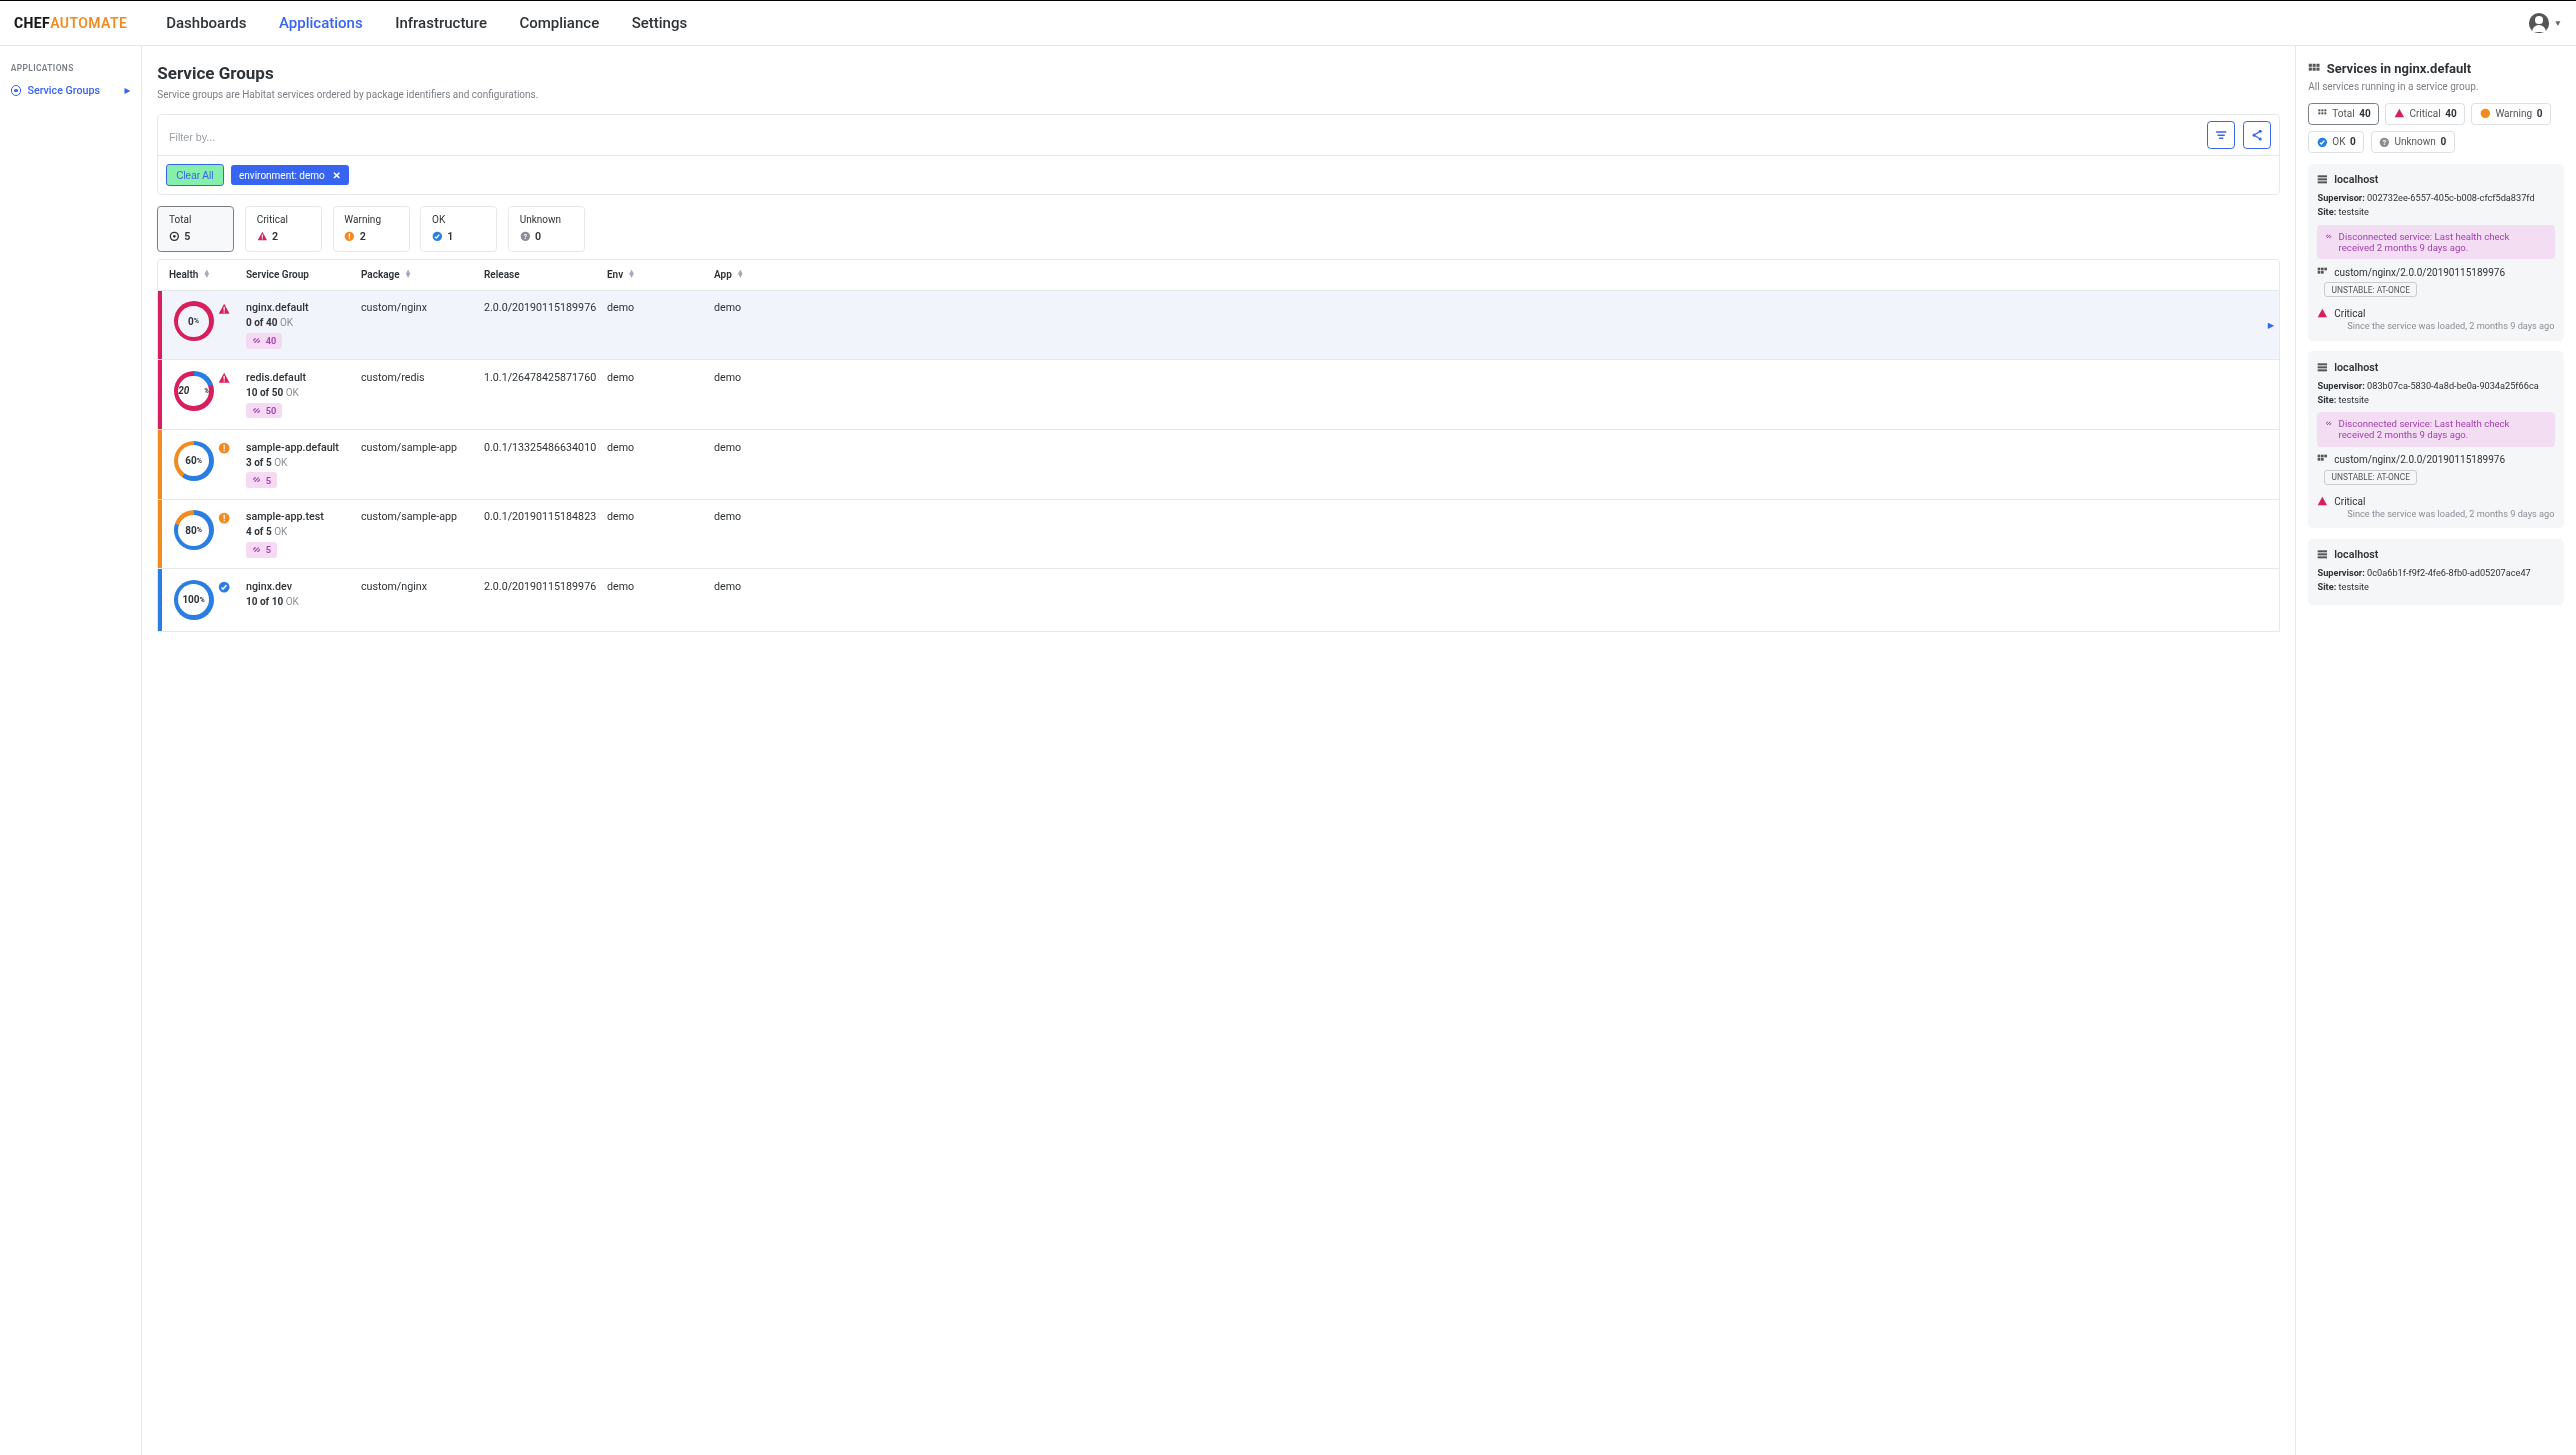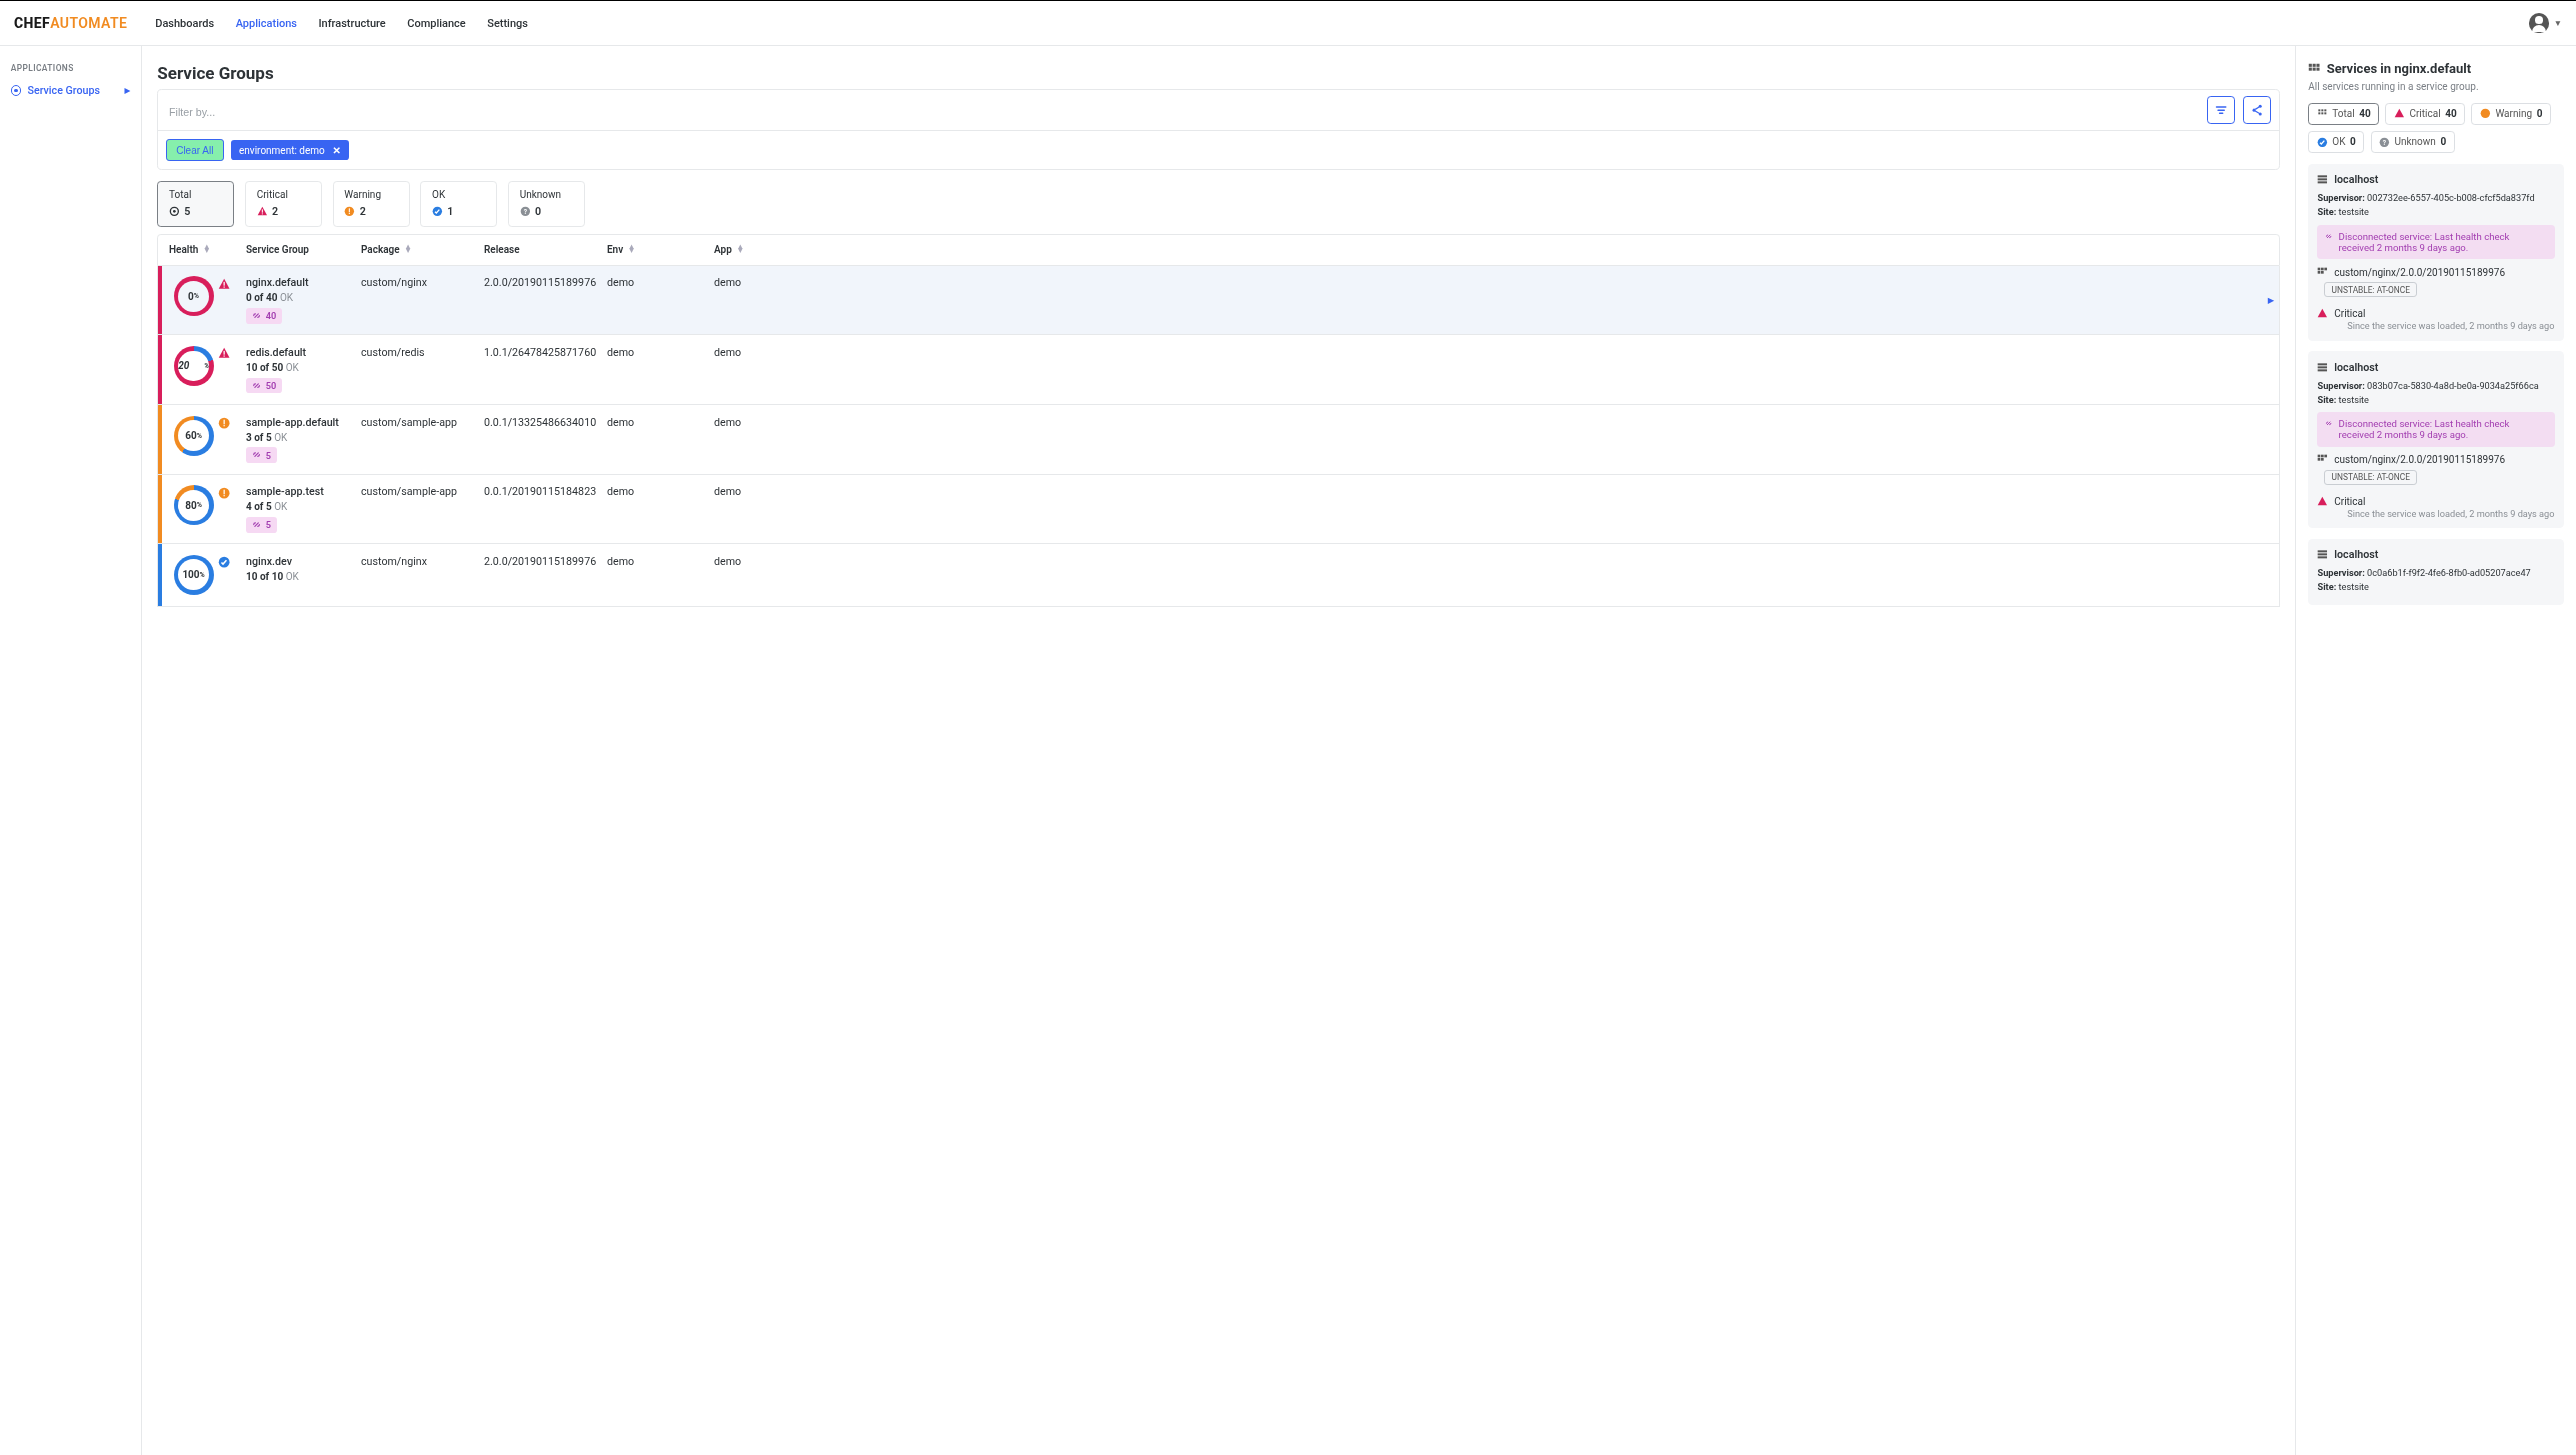--- a/index.html
+++ b/index.html
@@ -2,21 +2,21 @@
 <html style="font-size:12.3px"><head>
 <meta charset="utf-8">
 <style>
 * { box-sizing: border-box; margin: 0; padding: 0; }
 body { font-family: -apple-system, BlinkMacSystemFont, "Segoe UI", Roboto, Helvetica, Arial, sans-serif; color: #2e3337; background: #fff; font-size: 10.7px; }
 .topbar { height: 46px; border-top: 1.5px solid #000; border-bottom: 0.8px solid #e6e8ea; display: flex; align-items: center; padding: 0 14px; }
 .logo { font-weight: 800; font-size: 14px; letter-spacing: 0.4px; margin-right: 28px; }
 .logo .chef { color: #1a1a1a; }
 .logo .auto { color: #f18b21; font-weight: 600; }
 .nav { display: flex; gap: 21.5px; }
-.nav a { color: #2e3337; text-decoration: none; font-weight: 500; font-size: 11px; }
+.nav a { color: #2e3337; text-decoration: none; font-weight: 500; font-size: 15px; margin-left: 11px; }
 .nav a.active { color: #3864f2; }
 .topbar-right { margin-left: auto; display: flex; align-items: center; gap: 4.6px; color: #666; }
 .avatar-icon { width: 20px; height: 20px; background: #555; border-radius: 50% 50% 45% 45%; position: relative; }
 .avatar-icon::before { content:""; position:absolute; top:3.1px; left:6.1px; width:7.7px; height:7.7px; background:#fff; border-radius:50%; }
 .avatar-icon::after { content:""; position:absolute; bottom:1.5px; left:3.1px; width:14px; height:7px; background:#fff; border-radius:7.7px 7.7px 0 0; }
 
 .layout { display: flex; min-height: calc(100vh - 46px); }
 .sidebar { width: 142px; border-right: 0.8px solid #e6e8ea; padding: 17px 10.7px; }
 .sidebar-title { font-size: 8.4px; font-weight: 600; letter-spacing: 0.4px; color: #7a7f85; margin-bottom: 10.7px; }
 .sidebar-item { display: flex; align-items: center; gap: 6.1px; color: #3864f2; font-weight: 500; cursor: pointer; }
@@ -109,20 +109,21 @@
     <div class="sidebar-item">
       <span class="bullet"></span>
       <span>Service Groups</span>
       <span class="chev">▶</span>
     </div>
   </aside>
 
   <main class="main">
     <div class="main-inner">
       <h1>Service Groups</h1>
+      <p class="subtitle">Service groups are Habitat services ordered by package identifiers and configurations.</p>
 
       <div class="filter-shell">
         <div class="filter-row">
           <input class="filter-input" placeholder="Filter by..." style="">
           <button class="icon-btn">
             <svg width="12.3" height="12.3" viewBox="0 0 16 16">
                 <path d="M2 4h12M4 8h8M6 12h4" stroke="#3864f2" stroke-width="2" stroke-linecap="round"></path>
               </svg>
           </button>
           <button class="icon-btn">

